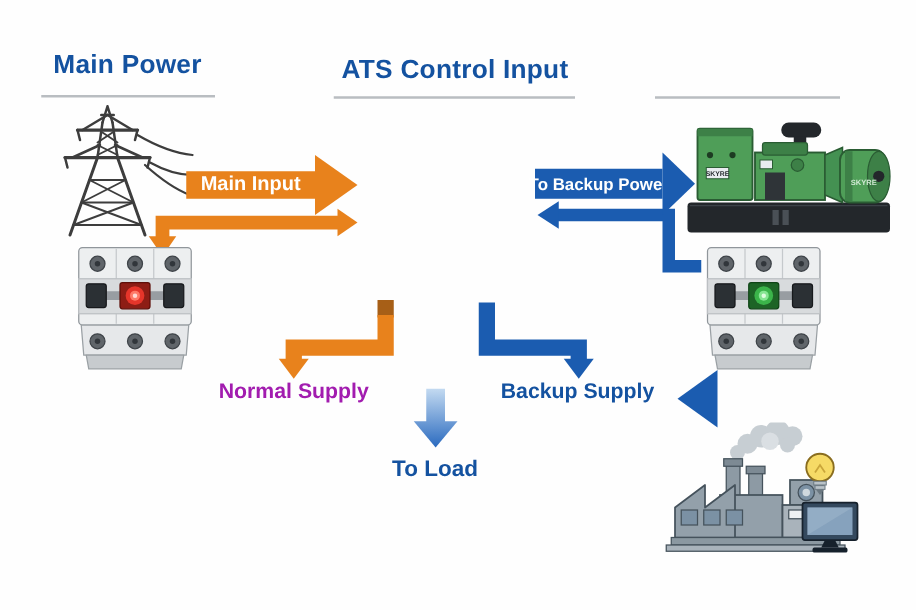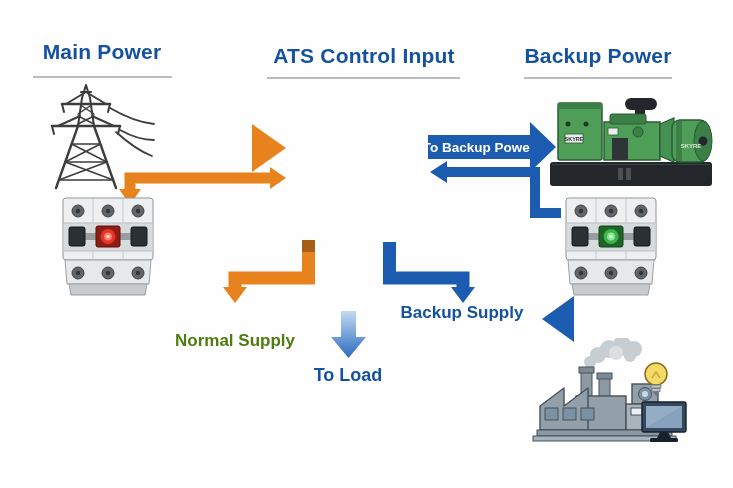--- a/index.html
+++ b/index.html
@@ -38,21 +38,21 @@
   .handle{position:absolute;left:110px;top:91px;width:13px;height:29px;border-radius:3px;
      background:linear-gradient(90deg,#14171a,#3a4046 60%,#202428);border:1px solid #0c0f11;}
   
   .harrow{position:absolute;z-index:3;}
   .harrow .body{position:absolute;display:flex;align-items:center;justify-content:center;
       color:#fff;font-weight:bold;white-space:nowrap;}
   .harrow .head{position:absolute;width:0;height:0;}
   .orange .body{background:#e8821c;}
   .blue .body{background:#1b5cb0;}
   .flow-text{position:absolute;font-weight:bold;text-align:center;z-index:3;white-space:nowrap;}
-  .ftext-orange{color:#4d7c0f;margin-top:28px;}
+  .ftext-orange{color:#a21caf;}
   .ftext-blue{color:#1452a0;}
 </style>
 </head>
 <body>
 
 <div id="canvas">
 
   <svg class="abs" style="left:0;top:0;z-index:1" width="733" height="488" viewBox="0 0 733 488">
     <defs>
       <linearGradient id="gload" x1="0" y1="311" x2="0" y2="358" gradientUnits="userSpaceOnUse">
@@ -83,21 +83,20 @@
       <polygon points="331,337 366,337 348.5,358"></polygon>
     </g>
   </svg>
 
   <div class="sec-title" style="left:22px;top:40px;width:160px">Main Power</div>
   <div class="sec-rule" style="left:33px;top:76px;width:139px"></div>
 
   <div class="sec-title" style="left:262px;top:44px;width:204px">ATS Control Input</div>
   <div class="sec-rule" style="left:267px;top:77px;width:193px"></div>
 
-  <div class="sec-title" style="left:517px;top:44px;width:162px">Backup Power</div>
   <div class="sec-rule" style="left:524px;top:77px;width:148px"></div>
 
   <svg class="dev" style="left:36px;top:82px" width="120" height="115" viewBox="0 0 120 115" stroke="#3d3d3d" fill="none" stroke-width="2" stroke-linecap="round">
     <path d="M50,3 L46,16 M50,3 L54,16 M45,10 L55,10"></path>
     <path d="M26,22 L74,22" stroke-width="2.6"></path>
     <path d="M26,22 L28,30 M74,22 L72,30 M30,22 L50,10 M70,22 L50,10"></path>
     <path d="M46,16 L42,44 M54,16 L58,44"></path>
     <path d="M46,24 L58,32 M54,24 L42,32 M42,34 L58,42 M58,34 L42,42" stroke-width="1.5"></path>
     <path d="M16,44 L84,44" stroke-width="2.6"></path>
     <path d="M16,44 L18,52 M84,44 L82,52 M22,44 L44,34 M78,44 L56,34"></path>
@@ -246,20 +245,21 @@
     <g>
       <rect x="110" y="64" width="44" height="30" rx="2" fill="#34495e" stroke="#16212c" stroke-width="1.4"></rect>
       <rect x="114" y="68" width="36" height="22" fill="#86a2bd"></rect>
       <path d="M114,68 L150,68 L114,90 Z" fill="#9db4ca" opacity="0.6"></path>
       <polygon points="128,94 136,94 139,100 125,100" fill="#16212c"></polygon>
       <rect x="118" y="100" width="28" height="4" rx="1.5" fill="#16212c"></rect>
     </g>
   </svg>
 
   <div class="harrow orange" style="left:149px;top:124px;width:137px;height:48px">
+    <div class="body" style="left:0;top:13px;width:103px;height:22px;font-size:16px">Main Input</div>
     <div class="head" style="left:103px;top:0;border-top:24px solid transparent;border-bottom:24px solid transparent;border-left:34px solid #e8821c"></div>
   </div>
 
   <div class="harrow blue" style="left:428px;top:122px;width:126px;height:50px">
     <div class="body" style="left:0;top:13px;width:102px;height:24px;font-size:13.5px">To Backup Power</div>
     <div class="head" style="left:102px;top:0;border-top:25px solid transparent;border-bottom:25px solid transparent;border-left:26px solid #1b5cb0"></div>
   </div>
 
   <div class="harrow blue" style="left:542px;top:296px;width:128px;height:46px">
     <div class="head" style="left:0;top:0;border-top:23px solid transparent;border-bottom:23px solid transparent;border-right:32px solid #1b5cb0"></div>

